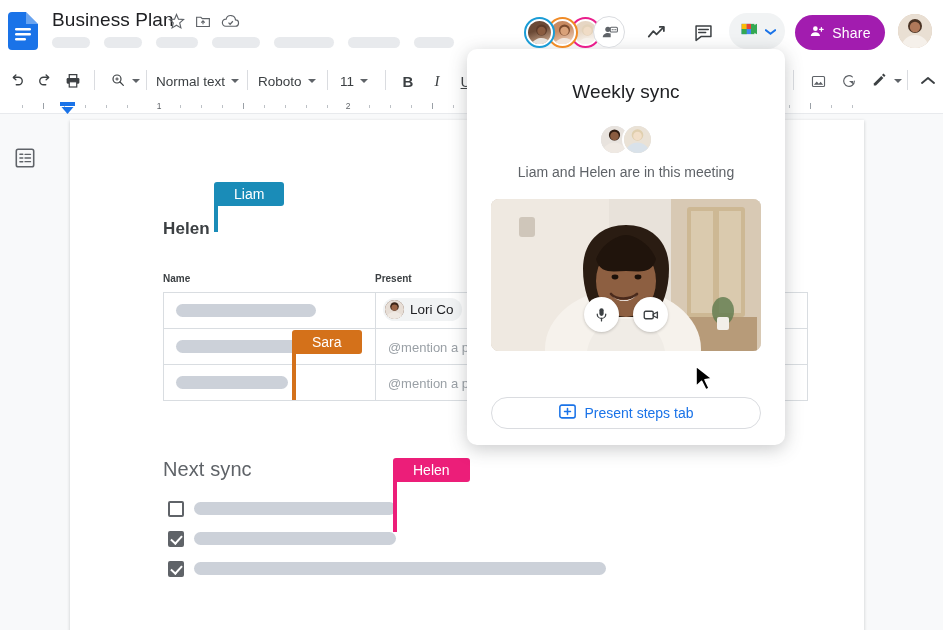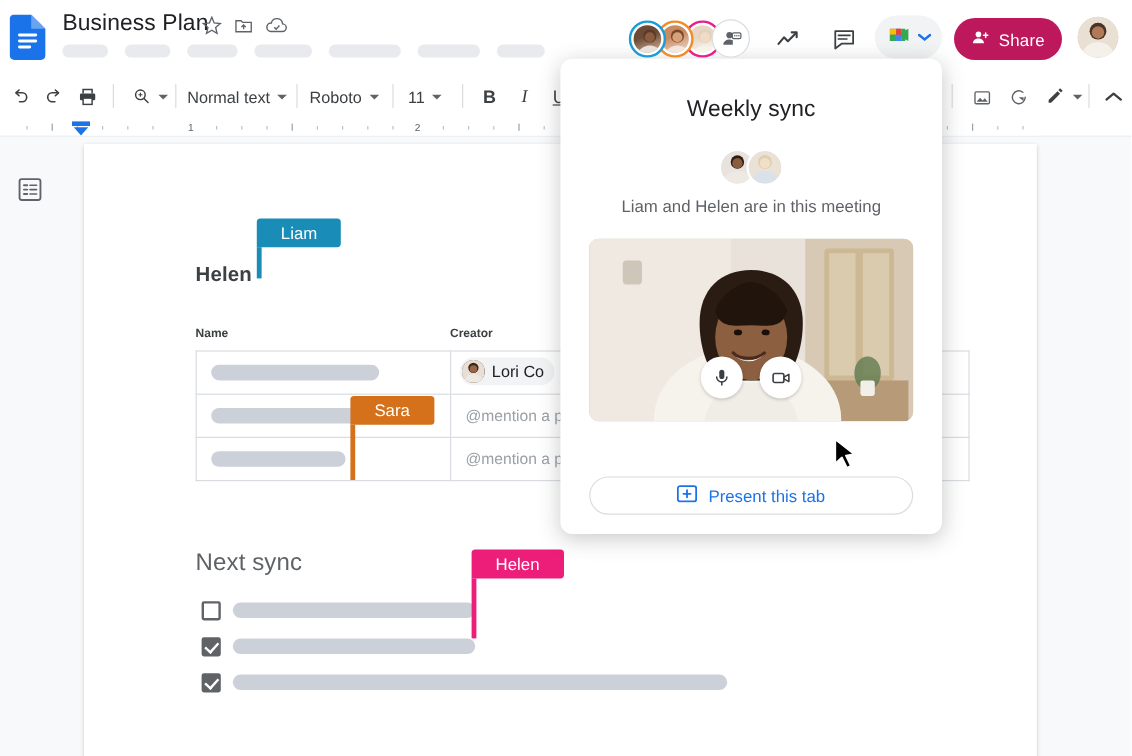--- a/index.html
+++ b/index.html
@@ -40,21 +40,21 @@
     position: absolute; top: 16px; width: 34px; height: 32px;
     display: flex; align-items: center; justify-content: center; border-radius: 4px;
   }
   .meet-btn {
     position: absolute; left: 729px; top: 13px; width: 56px; height: 36px;
     background: #f1f3f4; border-radius: 18px; display: flex; align-items: center; gap: 2px;
     justify-content: center;
   }
   .share-btn {
     position: absolute; left: 795px; top: 15px; width: 90px; height: 35px;
-    background: #be185d; border-radius: 18px; color: #fff;
+    background: #a21caf; border-radius: 18px; color: #fff;
     display: flex; align-items: center; justify-content: center; gap: 6px;
     font-size: 14px; letter-spacing: .2px;
   }
   .user-avatar {
     position: absolute; left: 898px; top: 14px; width: 34px; height: 34px;
     border-radius: 50%; overflow: hidden; background: #d9c3b0;
   }
 
   
   .toolbar { position: absolute; left: 0; top: 60px; width: 943px; height: 40px; background: #fff; }
@@ -422,21 +422,21 @@
           <path d="M6.5 8h3M6.5 12h3M6.5 16h3" stroke="#5f6368" stroke-width="1.7" stroke-linecap="round"></path>
           <path d="M12 8h6M12 12h6M12 16h6" stroke="#5f6368" stroke-width="1.5" stroke-linecap="round"></path>
         </svg>
     </div>
 
     <div class="page">
 
       <div class="doc-h bold" style="left:93px; top:99px">Helen</div>
 
       <div class="col-head" style="left:93px; top:153px">Name</div>
-      <div class="col-head" style="left:305px; top:153px">Creator</div>
+      <div class="col-head" style="left:305px; top:153px">Present</div>
 
       <table class="tbl" style="left:93px; top:172px; width:645px">
         <tbody>
             <tr>
           <td style="width:212px; padding-left:12px">
             <div class="bar" style="width:140px"></div>
           </td>
           <td style="width:215px; padding-left:7px">
             <span class="chip">
               <span class="chip-av">
@@ -566,21 +566,21 @@
     </div>
 
 
     <div class="present-btn">
       <span>
         <svg width="17" height="15" viewBox="0 0 20 17">
             <rect x="1" y="1" width="18" height="15" rx="2.2" fill="none" stroke="#1a73e8" stroke-width="1.8"></rect>
             <path d="M10 5v7M6.5 8.5h7" stroke="#1a73e8" stroke-width="1.8" stroke-linecap="round"></path>
           </svg>
       </span>
-      <span>Present this tab</span>
+      <span>Present steps tab</span>
     </div>
   </div>
 
   <div class="cursor-arrow">
     <svg width="22" height="30" viewBox="0 0 22 30">
       <path d="M2 1l16 12.5-7 1.2 4.2 8.6-3.4 1.6-4.2-8.6L2 21.5z" fill="#000" stroke="#fff" stroke-width="1.6" stroke-linejoin="round"></path>
     </svg>
   </div>
 
 </div>

